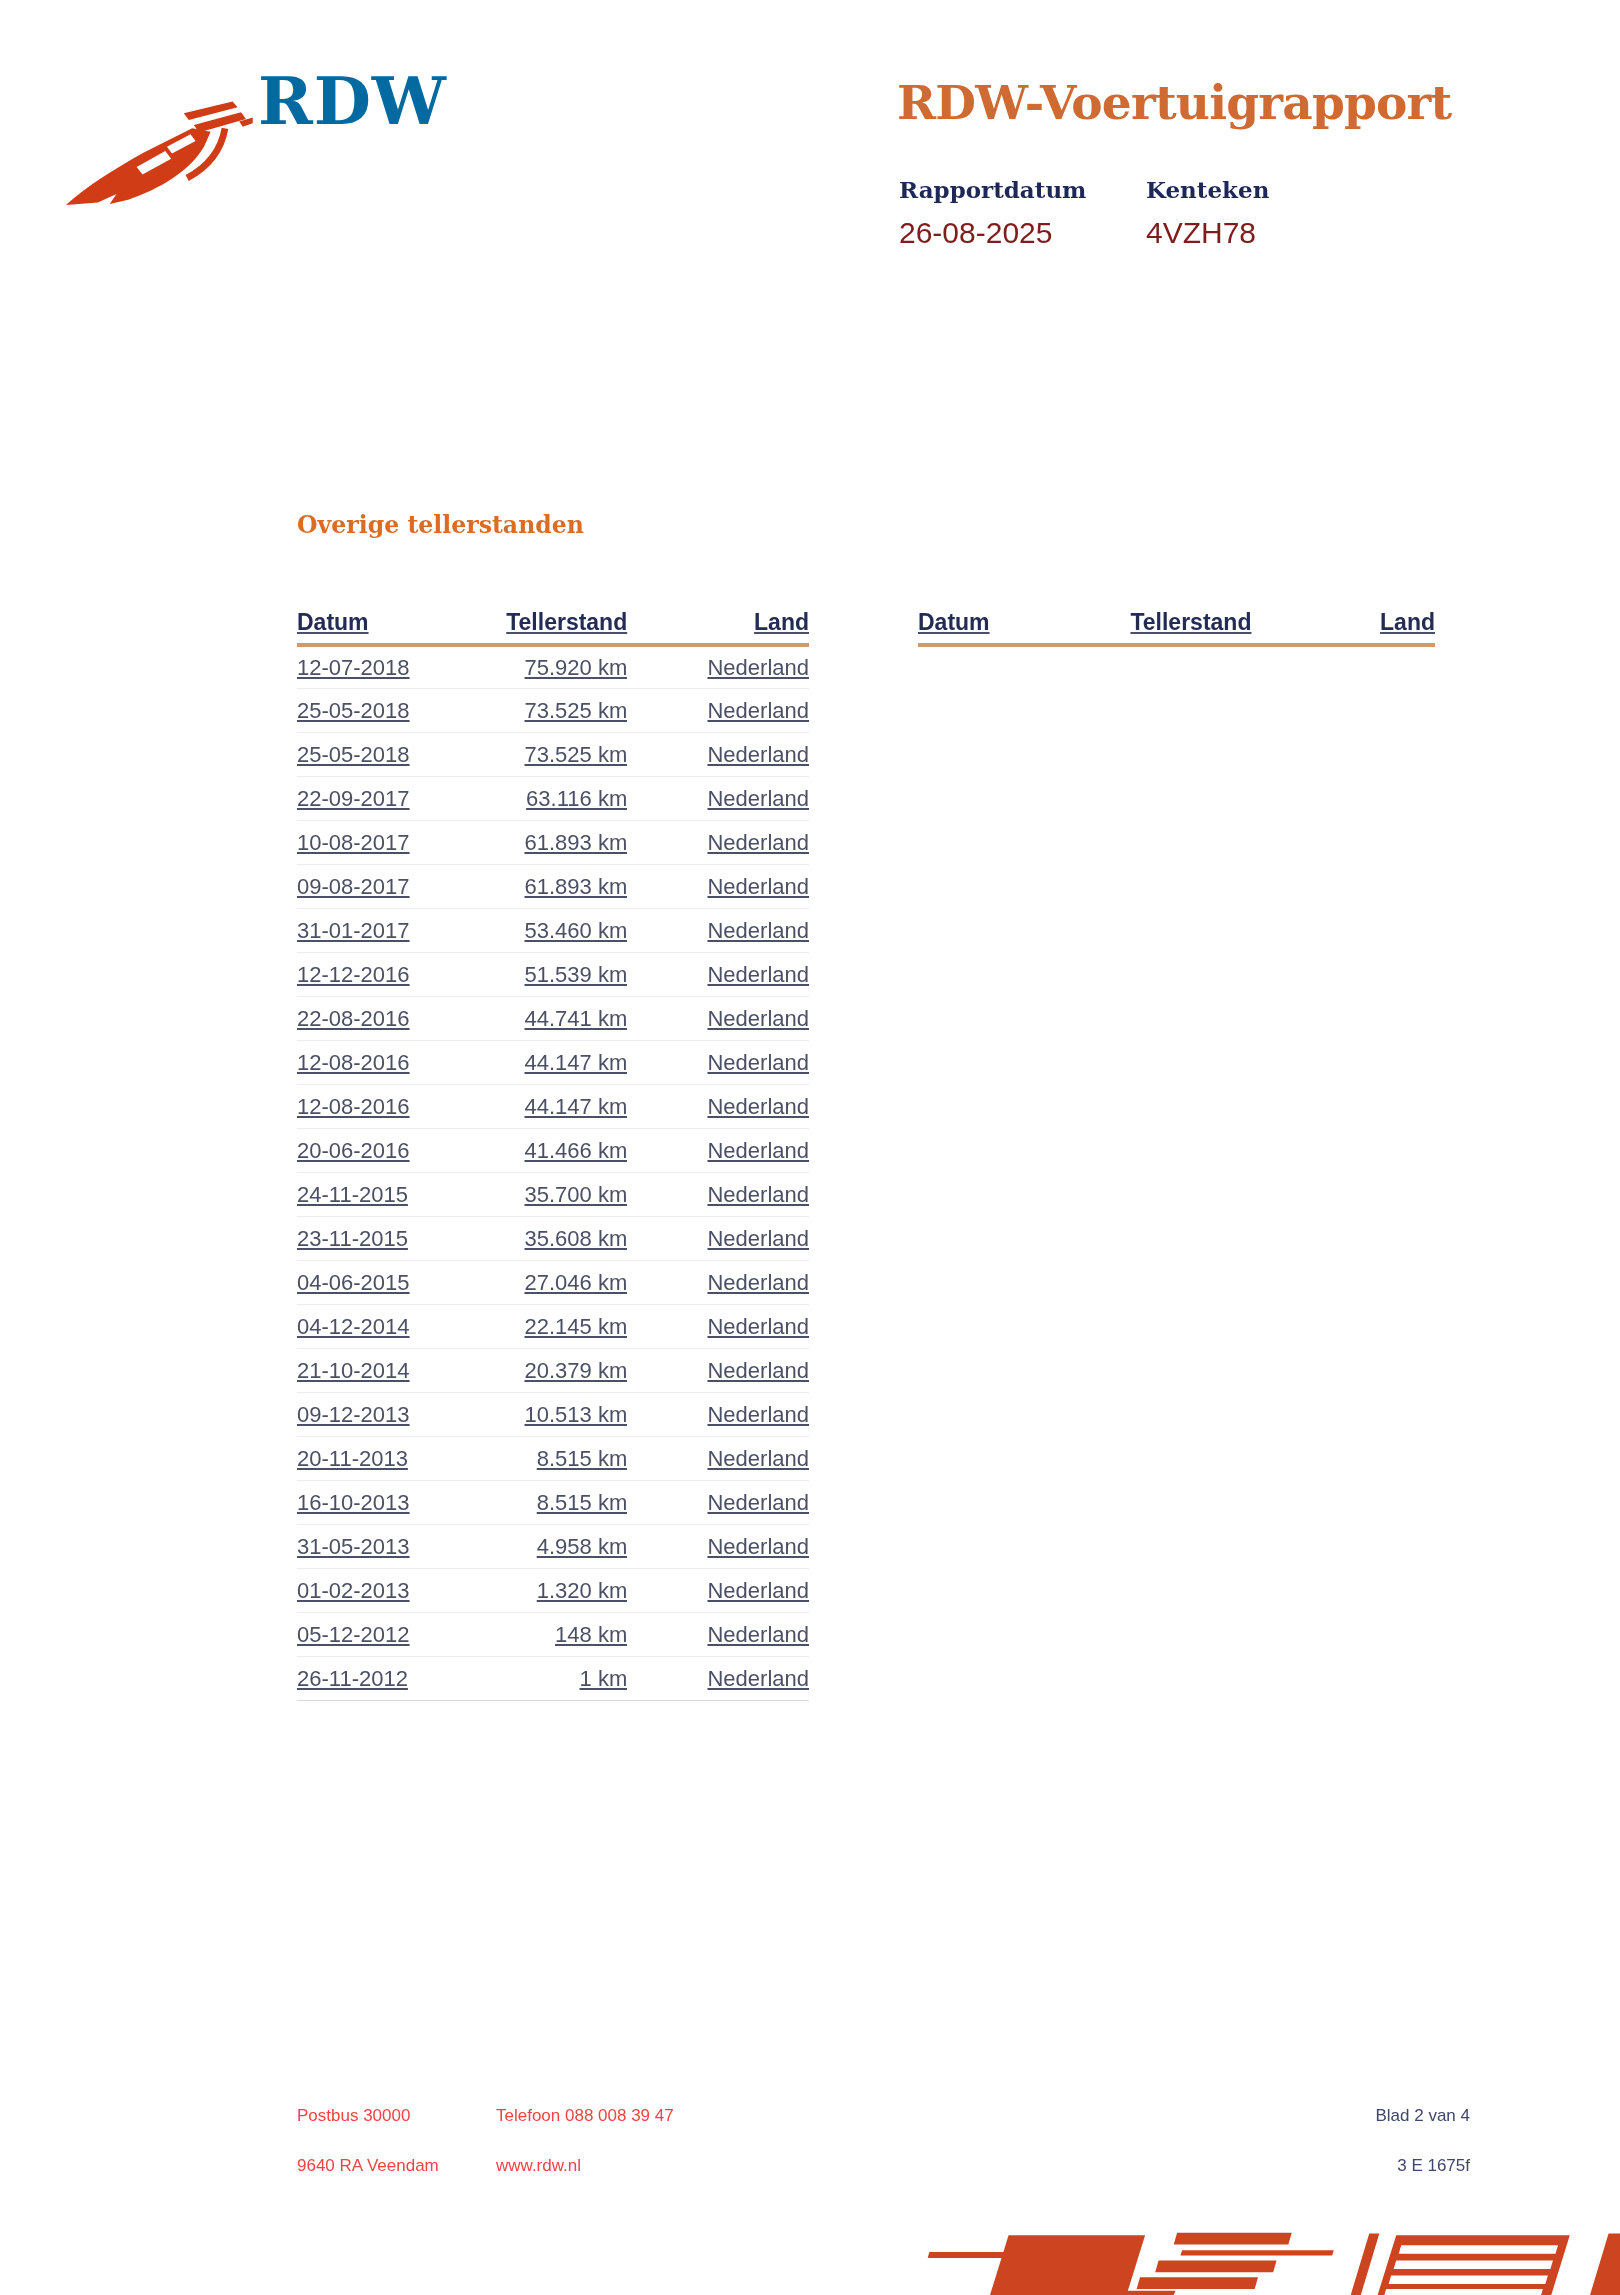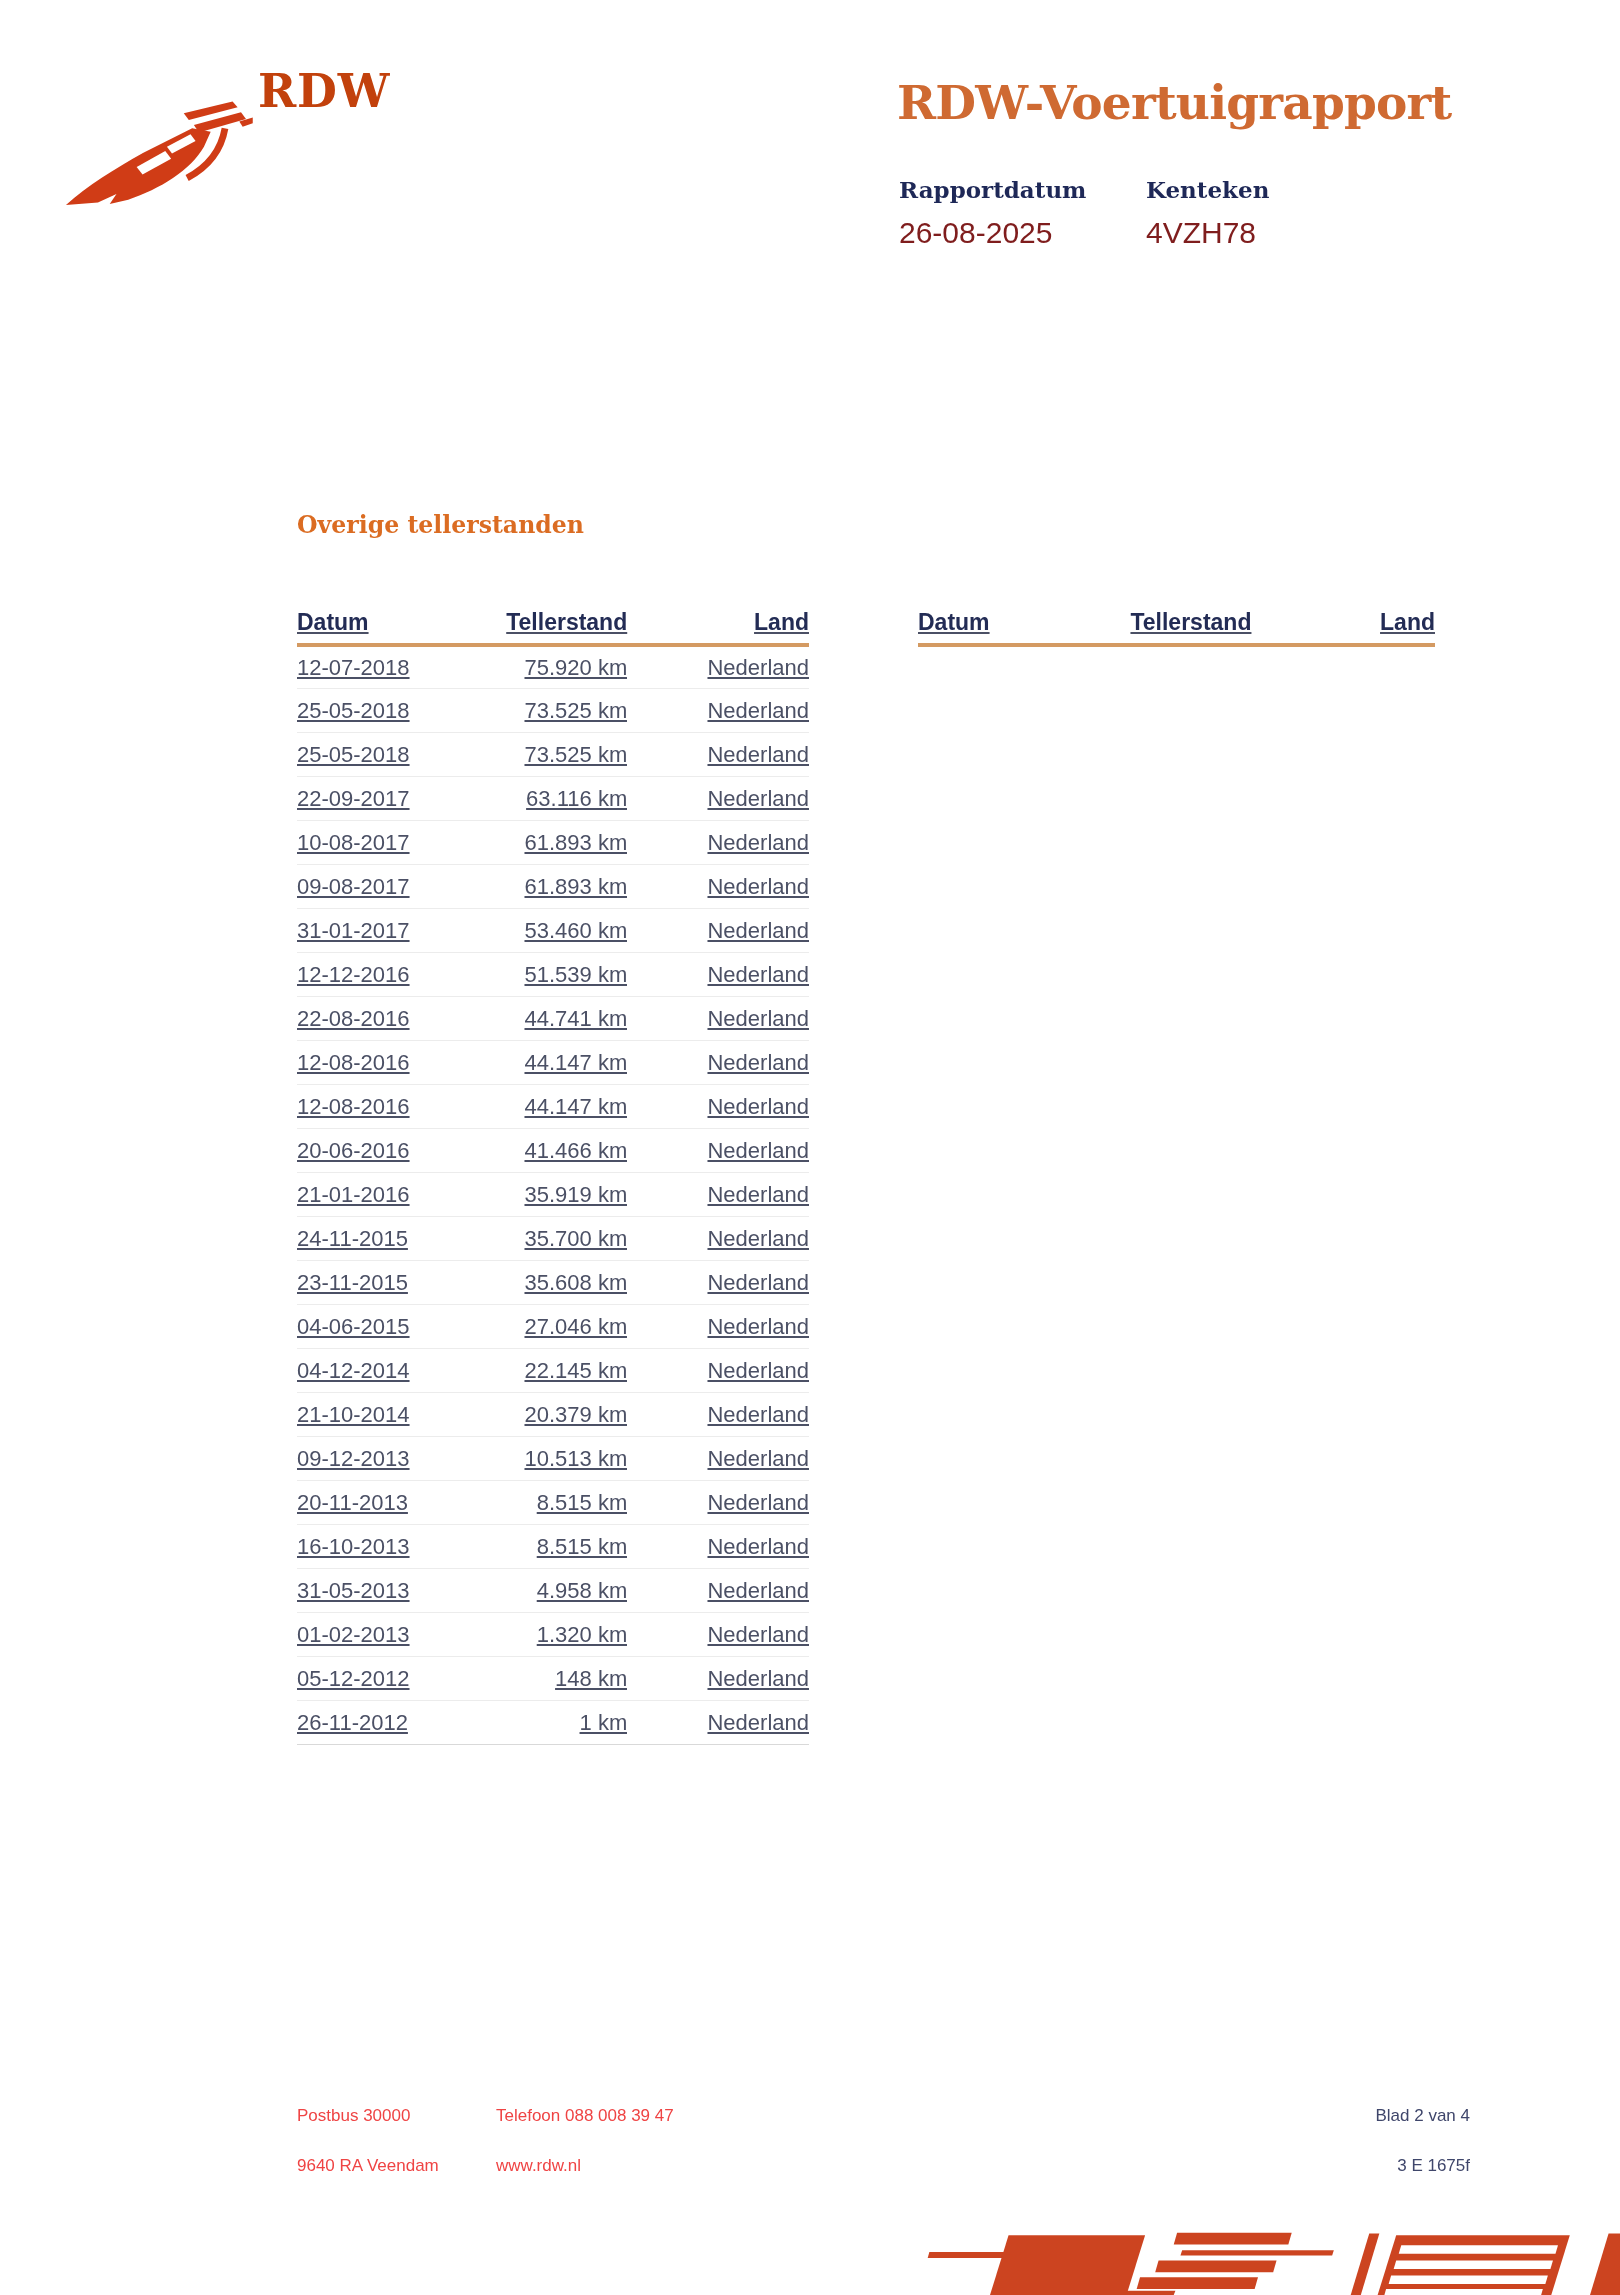--- a/index.html
+++ b/index.html
@@ -10,22 +10,22 @@
     overflow:hidden;
     font-family:"Liberation Sans", sans-serif;
     color:#4b5065;
   }
 
   
   .feather { position:absolute; left:59px; top:93px; width:194px; height:122px; }
   .wordmark {
     position:absolute; left:258px; top:68px;
     font-family:"DejaVu Serif", serif; font-weight:bold;
-    font-size:46px; line-height:1; letter-spacing:0.8px;
-    color:#c2410c;
+    font-size:66px; line-height:1; letter-spacing:0.8px;
+    color:#0369a1;
   }
   .report-title {
     position:absolute; left:897px; top:79px;
     font-family:"DejaVu Serif", serif; font-weight:bold;
     font-size:47px; line-height:1; letter-spacing:-0.8px;
     color:#cf6a32;
   }
   .meta { position:absolute; left:899px; top:177px; display:flex; }
   .meta-col { width:247px; }
   .meta-label {
@@ -199,25 +199,20 @@
           <td class="d-teller">44.147 km</td>
           <td class="d-land">Nederland</td>
         </tr>
 
         <tr>
           <td class="d-datum">20-06-2016</td>
           <td class="d-teller">41.466 km</td>
           <td class="d-land">Nederland</td>
         </tr>
 
-        <tr>
-          <td class="d-datum">21-01-2016</td>
-          <td class="d-teller">35.919 km</td>
-          <td class="d-land">Nederland</td>
-        </tr>
 
         <tr>
           <td class="d-datum">24-11-2015</td>
           <td class="d-teller">35.700 km</td>
           <td class="d-land">Nederland</td>
         </tr>
 
         <tr>
           <td class="d-datum">23-11-2015</td>
           <td class="d-teller">35.608 km</td>

